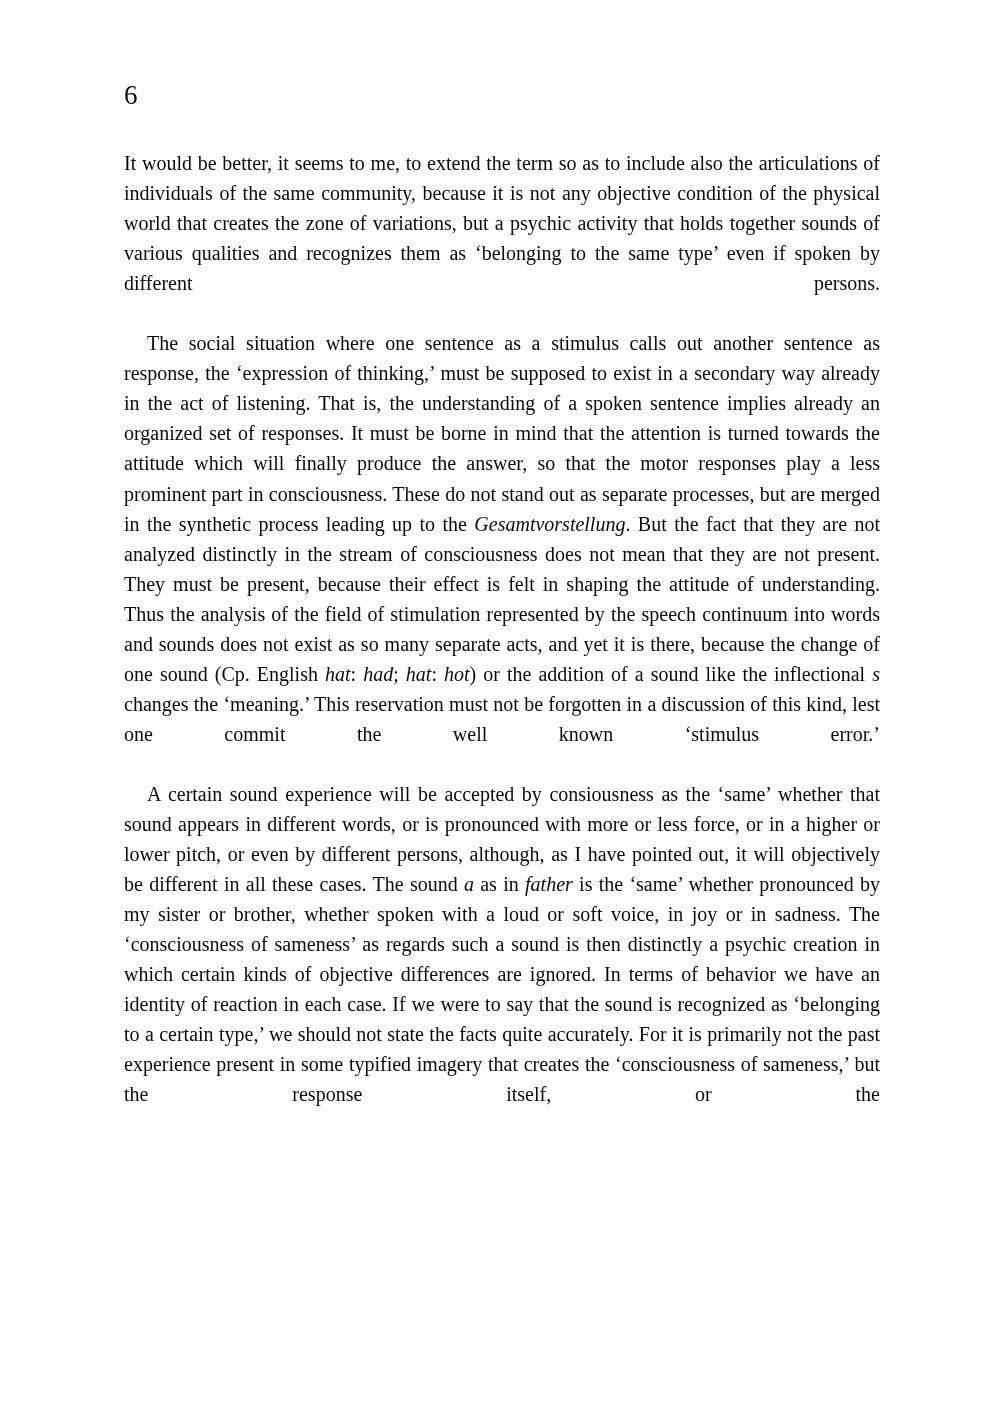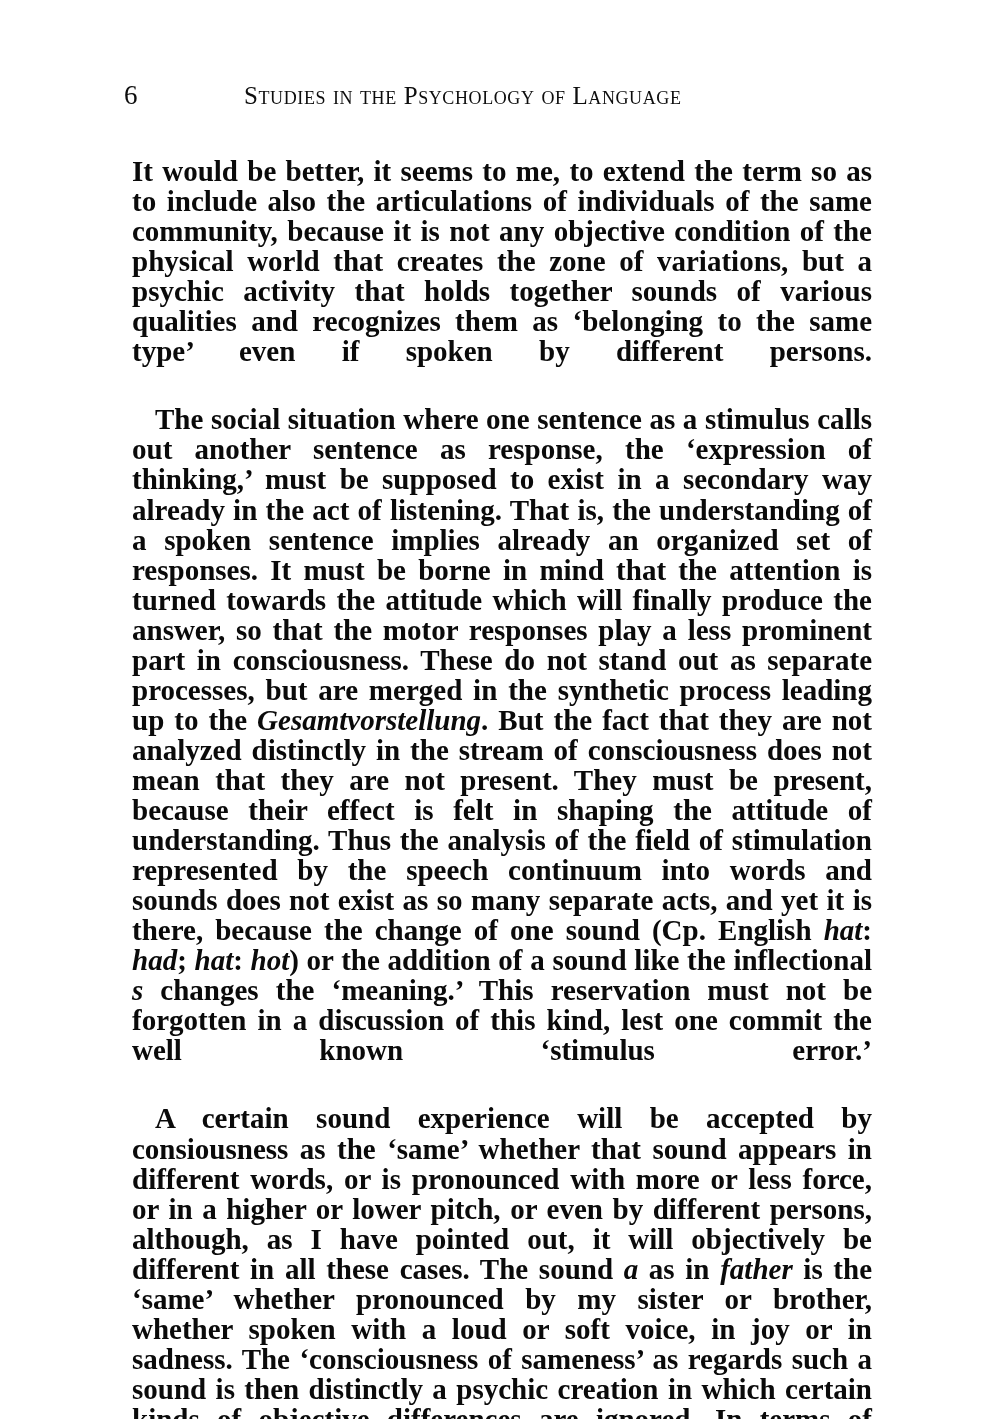--- a/index.html
+++ b/index.html
@@ -49,32 +49,31 @@
   }
 
   
   .textblock {
     position: absolute;
     left: 124px;
     top: 148px;
     width: 756px;
   }
   p.para {
-    margin: 8px;
+    margin: 0;
     padding: 0;
-    font-size: 29px;
+    font-size: 20px;
     line-height: 30.05px;
     text-align: justify;
     text-justify: inter-word;
     color: #0a0a0a;
     text-indent: 0;
     -webkit-hyphens: none;
     hyphens: none;
     word-spacing: 0px;
-    font-weight: bold;
   }
   p.para.indented {
     text-indent: 23px;
   }
   
   p.para::after {
     content: "";
     display: inline-block;
     width: 100%;
   }
@@ -82,21 +81,20 @@
     font-style: italic;
   }
 </style>
 </head>
 <body>
 
 <div class="page" style="background: rgb(255, 255, 255);">
 
   <div class="header-band">
     <div class="folio">6</div>
-    <div class="running-head">Studies in the Psychology of Language</div>
   </div>
 
   <div class="textblock" style="color: rgb(10, 10, 10);">
     <p class="para"><span>It would be better, it seems to me, to extend the term so as to include also the articulations of individuals of the same community, because it is not any objective condition of the physical world that creates the zone of variations, but a psychic activity that holds together sounds of various qualities and recognizes them as ‘belonging to the same type’ even if spoken by different persons.</span></p>
     <p class="para indented"><span>The social situation where one sentence as a stimulus calls out another sentence as response, the ‘expression of thinking,’ must be supposed to exist in a secondary way already in the act of listening. That is, the understanding of a spoken sentence implies already an organized set of responses. It must be borne in mind that the attention is turned towards the attitude which will finally produce the answer, so that the motor responses play a less prominent part in consciousness. These do not stand out as separate processes, but are merged in the synthetic process leading up to the </span><i class="em">Gesamtvorstellung</i><span>. But the fact that they are not analyzed distinctly in the stream of consciousness does not mean that they are not present. They must be present, because their effect is felt in shaping the attitude of understanding. Thus the analysis of the field of stimulation represented by the speech continuum into words and sounds does not exist as so many separate acts, and yet it is there, because the change of one sound (Cp. English </span><i class="em">hat</i><span>: </span><i class="em">had</i><span>; </span><i class="em">hat</i><span>: </span><i class="em">hot</i><span>) or the addition of a sound like the inflectional </span><i class="em">s</i><span> changes the ‘meaning.’ This reservation must not be forgotten in a discussion of this kind, lest one commit the well known ‘stimulus error.’</span></p>
     <p class="para indented"><span>A certain sound experience will be accepted by consiousness as the ‘same’ whether that sound appears in different words, or is pronounced with more or less force, or in a higher or lower pitch, or even by different persons, although, as I have pointed out, it will objectively be different in all these cases. The sound </span><i class="em">a</i><span> as in </span><i class="em">father</i><span> is the ‘same’ whether pronounced by my sister or brother, whether spoken with a loud or soft voice, in joy or in sadness. The ‘consciousness of sameness’ as regards such a sound is then distinctly a psychic creation in which certain kinds of objective differences are ignored. In terms of behavior we have an identity of reaction in each case. If we were to say that the sound is recognized as ‘belonging to a certain type,’ we should not state the facts quite accurately. For it is primarily not the past experience present in some typified imagery that creates the ‘consciousness of sameness,’ but the response itself, or the</span></p>
   </div>
 
 </div>
 

